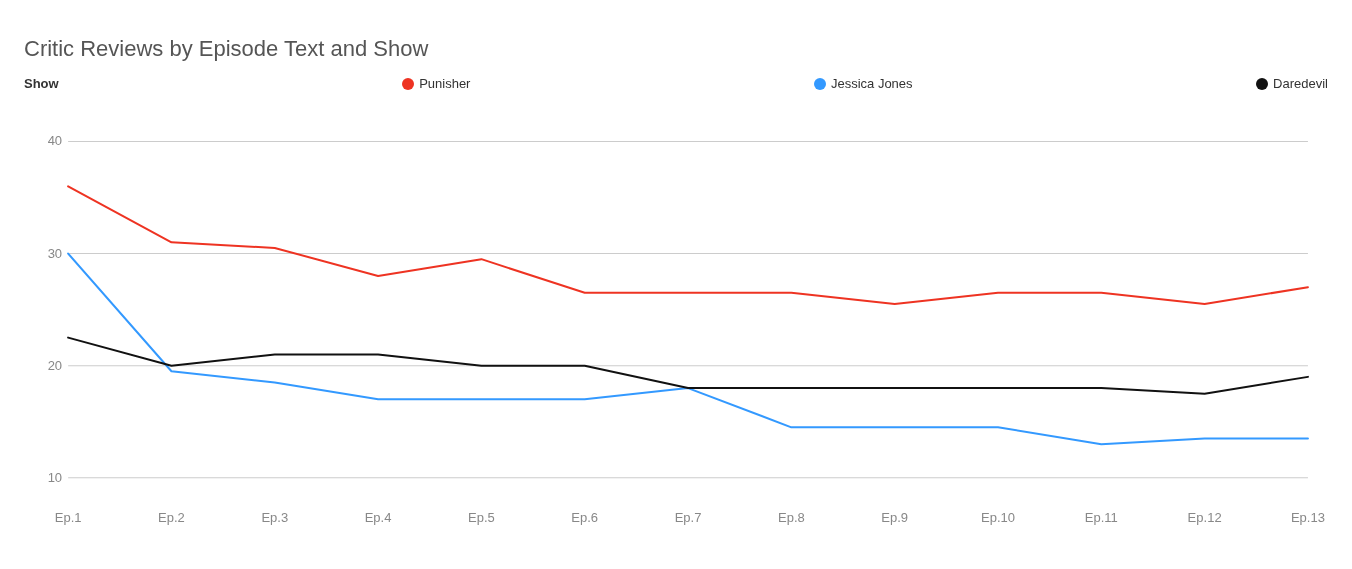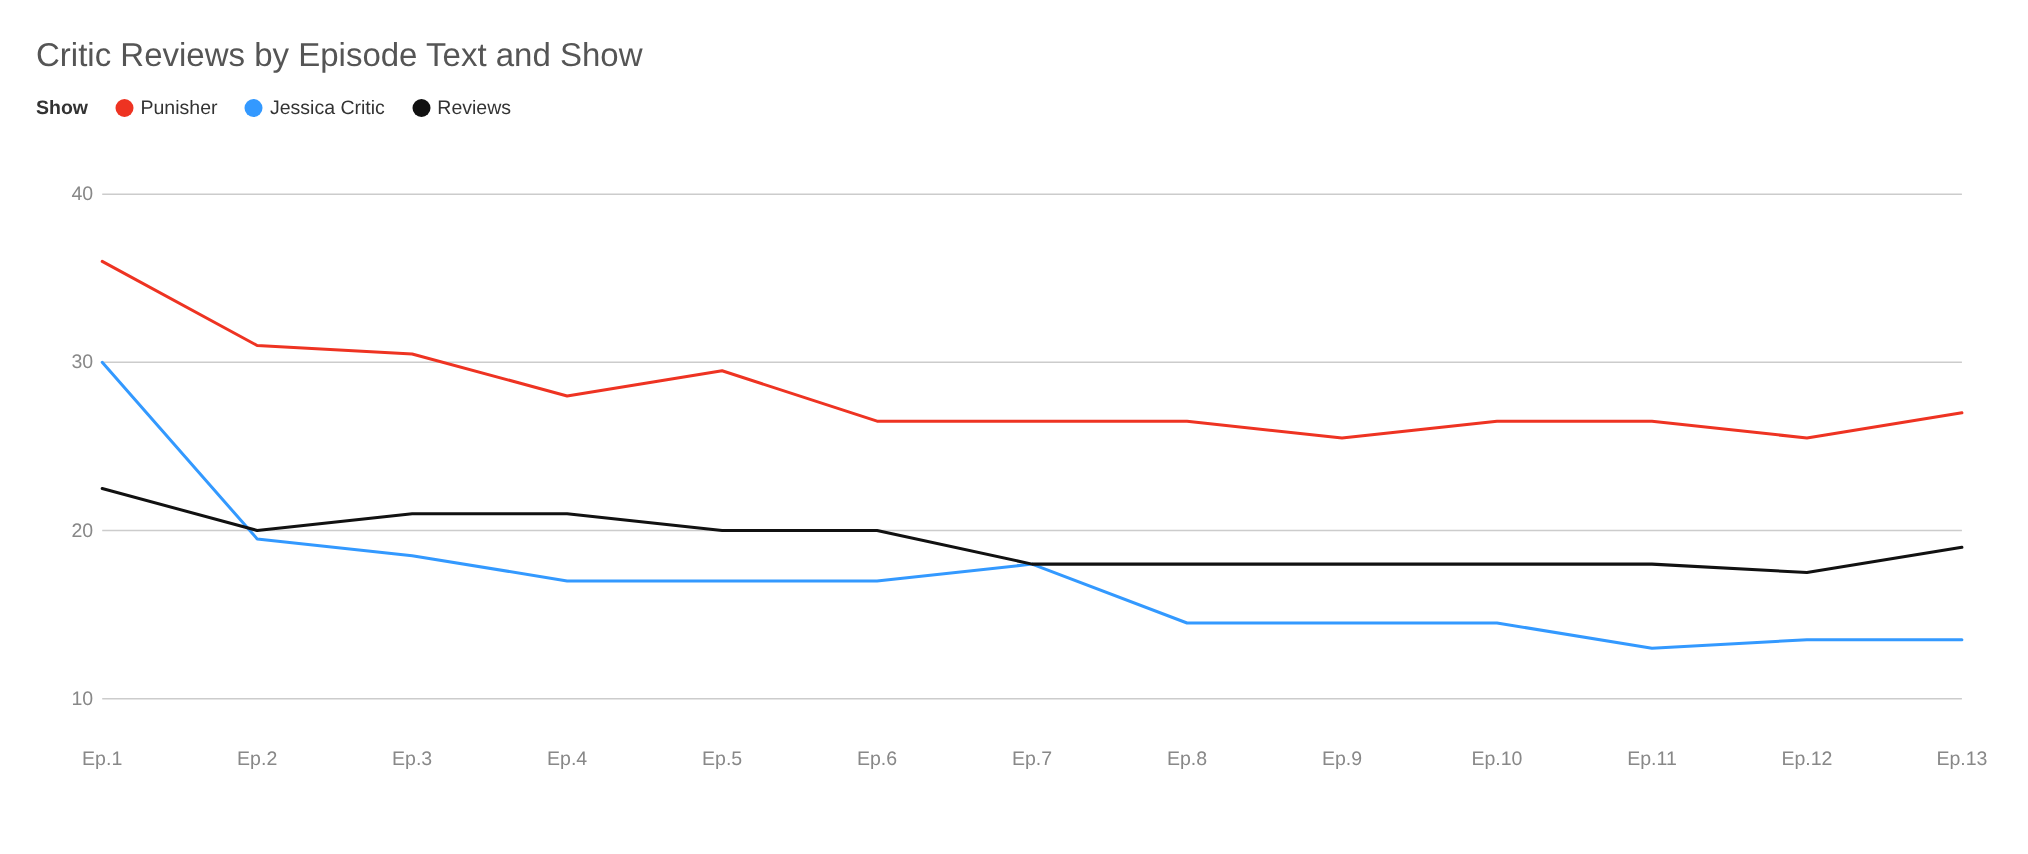--- a/index.html
+++ b/index.html
@@ -6,36 +6,37 @@
     body {
       background: #fff;
       font-family: 'Segoe UI', Arial, sans-serif;
       width: 1352px;
       height: 569px;
       overflow: hidden;
     }
     .chart-container {
       width: 1352px;
       height: 569px;
-      padding: 24px 24px 20px 24px;
+      padding: 36px 24px 20px 24px;
       position: relative;
     }
     .chart-title {
       font-size: 22px;
       font-weight: 300;
       color: #555;
       margin-bottom: 14px;
     }
     .legend {
       display: flex;
       align-items: center;
       gap: 18px;
       margin-bottom: 18px;
       font-size: 13px;
       color: #333;
+      justify-content: space-between;
     }
     .legend-label {
       font-weight: 600;
       color: #333;
     }
     .legend-item {
       display: flex;
       align-items: center;
       gap: 5px;
     }
@@ -61,25 +62,25 @@
 <div class="chart-container">
   <div class="chart-title">Critic Reviews by Episode Text and Show</div>
   <div class="legend">
     <span class="legend-label">Show</span>
     <div class="legend-item">
       <span class="legend-dot" style="background:#e32;"></span>
       <span>Punisher</span>
     </div>
     <div class="legend-item">
       <span class="legend-dot" style="background:#3399ff;"></span>
-      <span>Jessica Critic</span>
+      <span>Jessica Jones</span>
     </div>
     <div class="legend-item">
       <span class="legend-dot" style="background:#111; border-radius:50%;"></span>
-      <span>Reviews</span>
+      <span>Daredevil</span>
     </div>
   </div>
 
   <div class="chart-area">
     <svg class="main-chart" id="chartSvg" viewBox="0 0 1300 430" preserveAspectRatio="none">
     <line x1="44" x2="1280" y1="32.35294117647061" y2="32.35294117647061" stroke="#ccc" stroke-width="1"></line>
         <text x="38" y="36.35294117647061" text-anchor="end" font-size="13" fill="#888" font-family="Segoe UI, Arial, sans-serif">40</text>
         <line x1="44" x2="1280" y1="144.1176470588235" y2="144.1176470588235" stroke="#ccc" stroke-width="1"></line>
         <text x="38" y="148.1176470588235" text-anchor="end" font-size="13" fill="#888" font-family="Segoe UI, Arial, sans-serif">30</text>
         <line x1="44" x2="1280" y1="255.88235294117646" y2="255.88235294117646" stroke="#ccc" stroke-width="1"></line>

